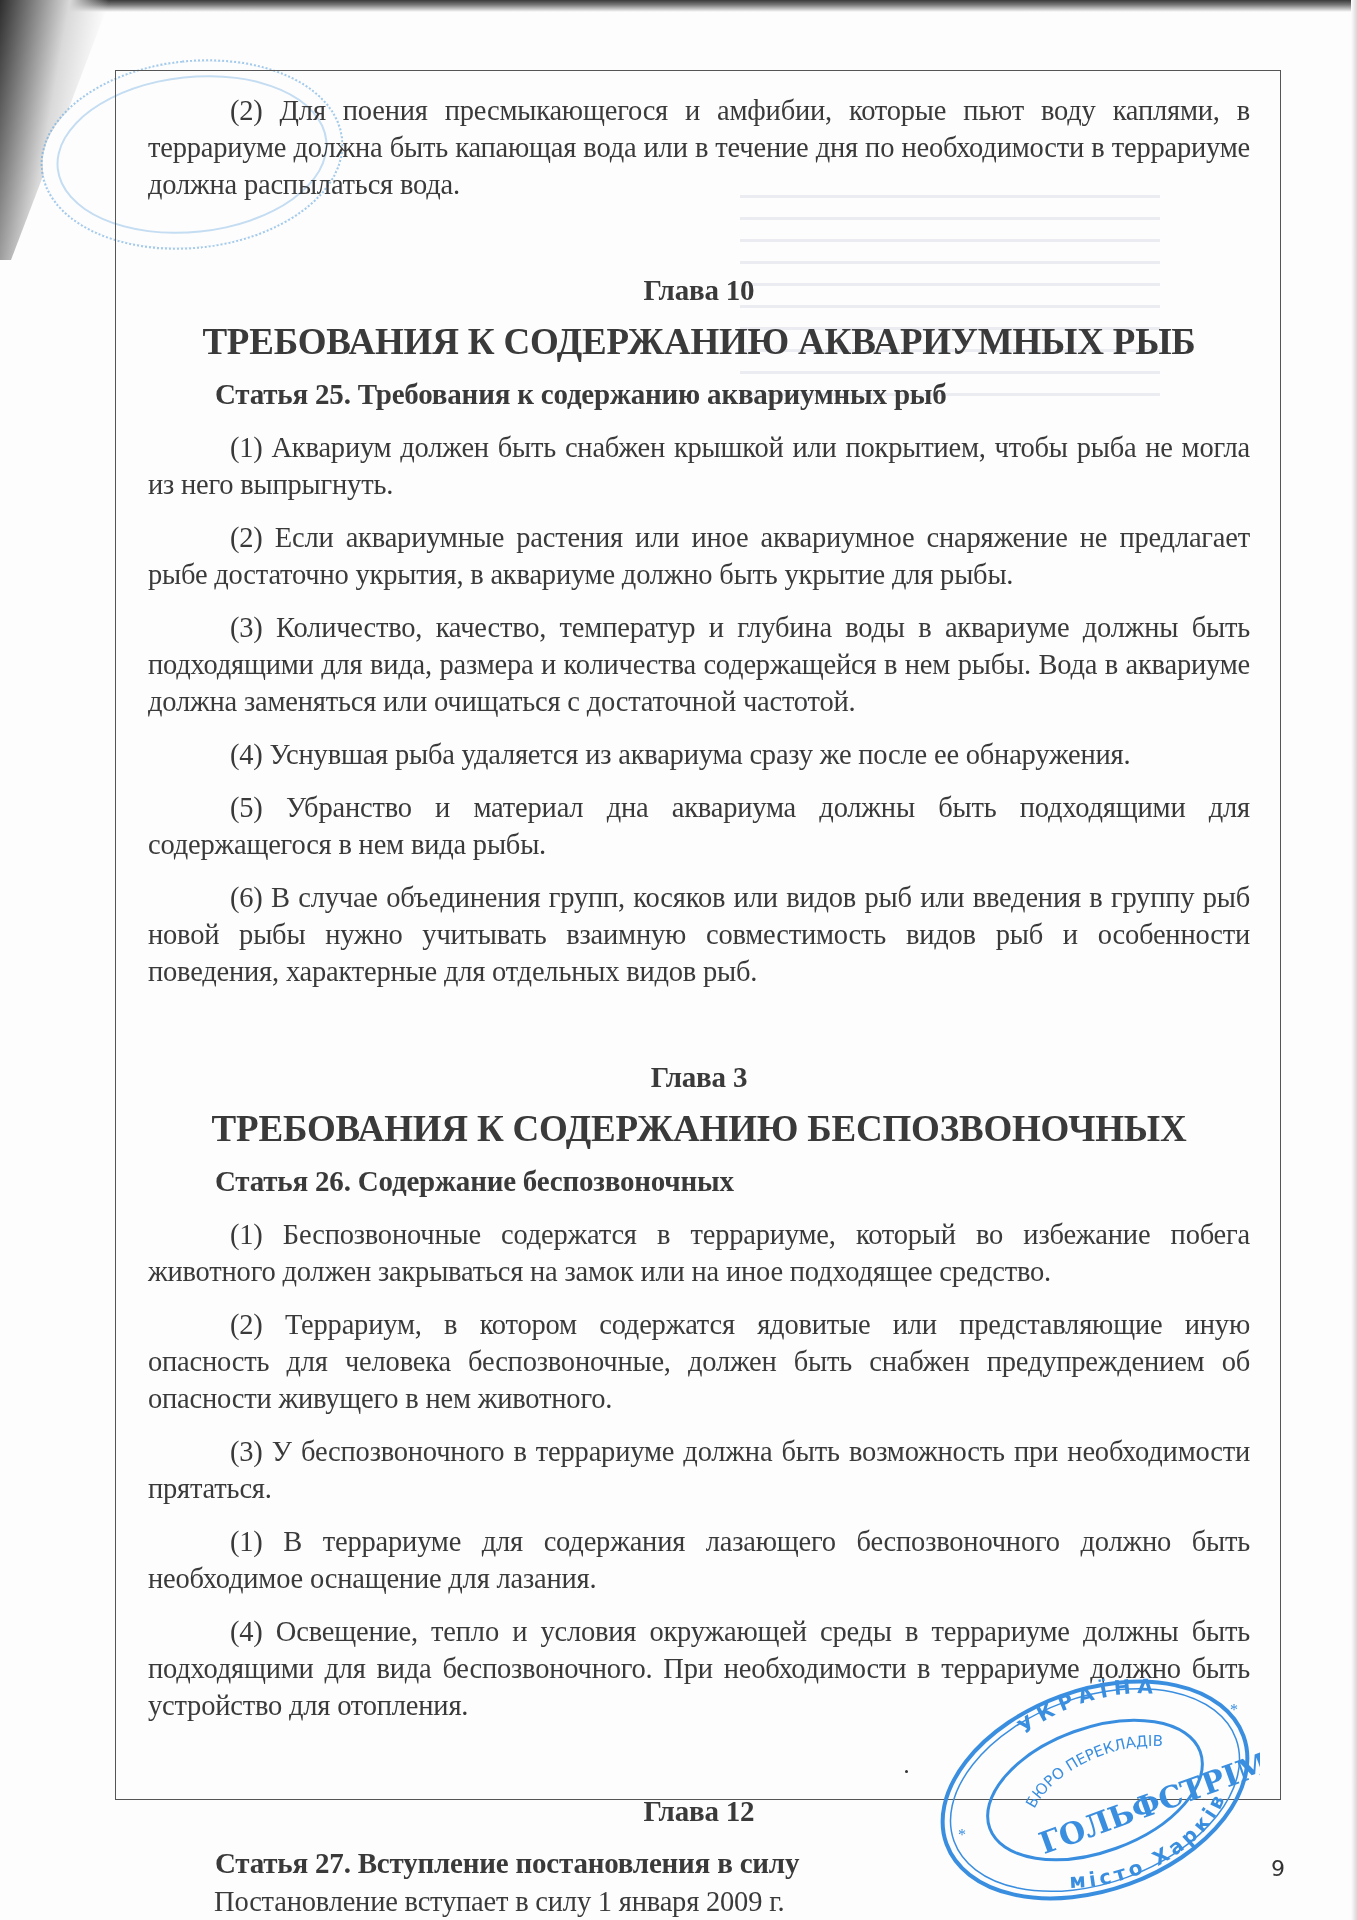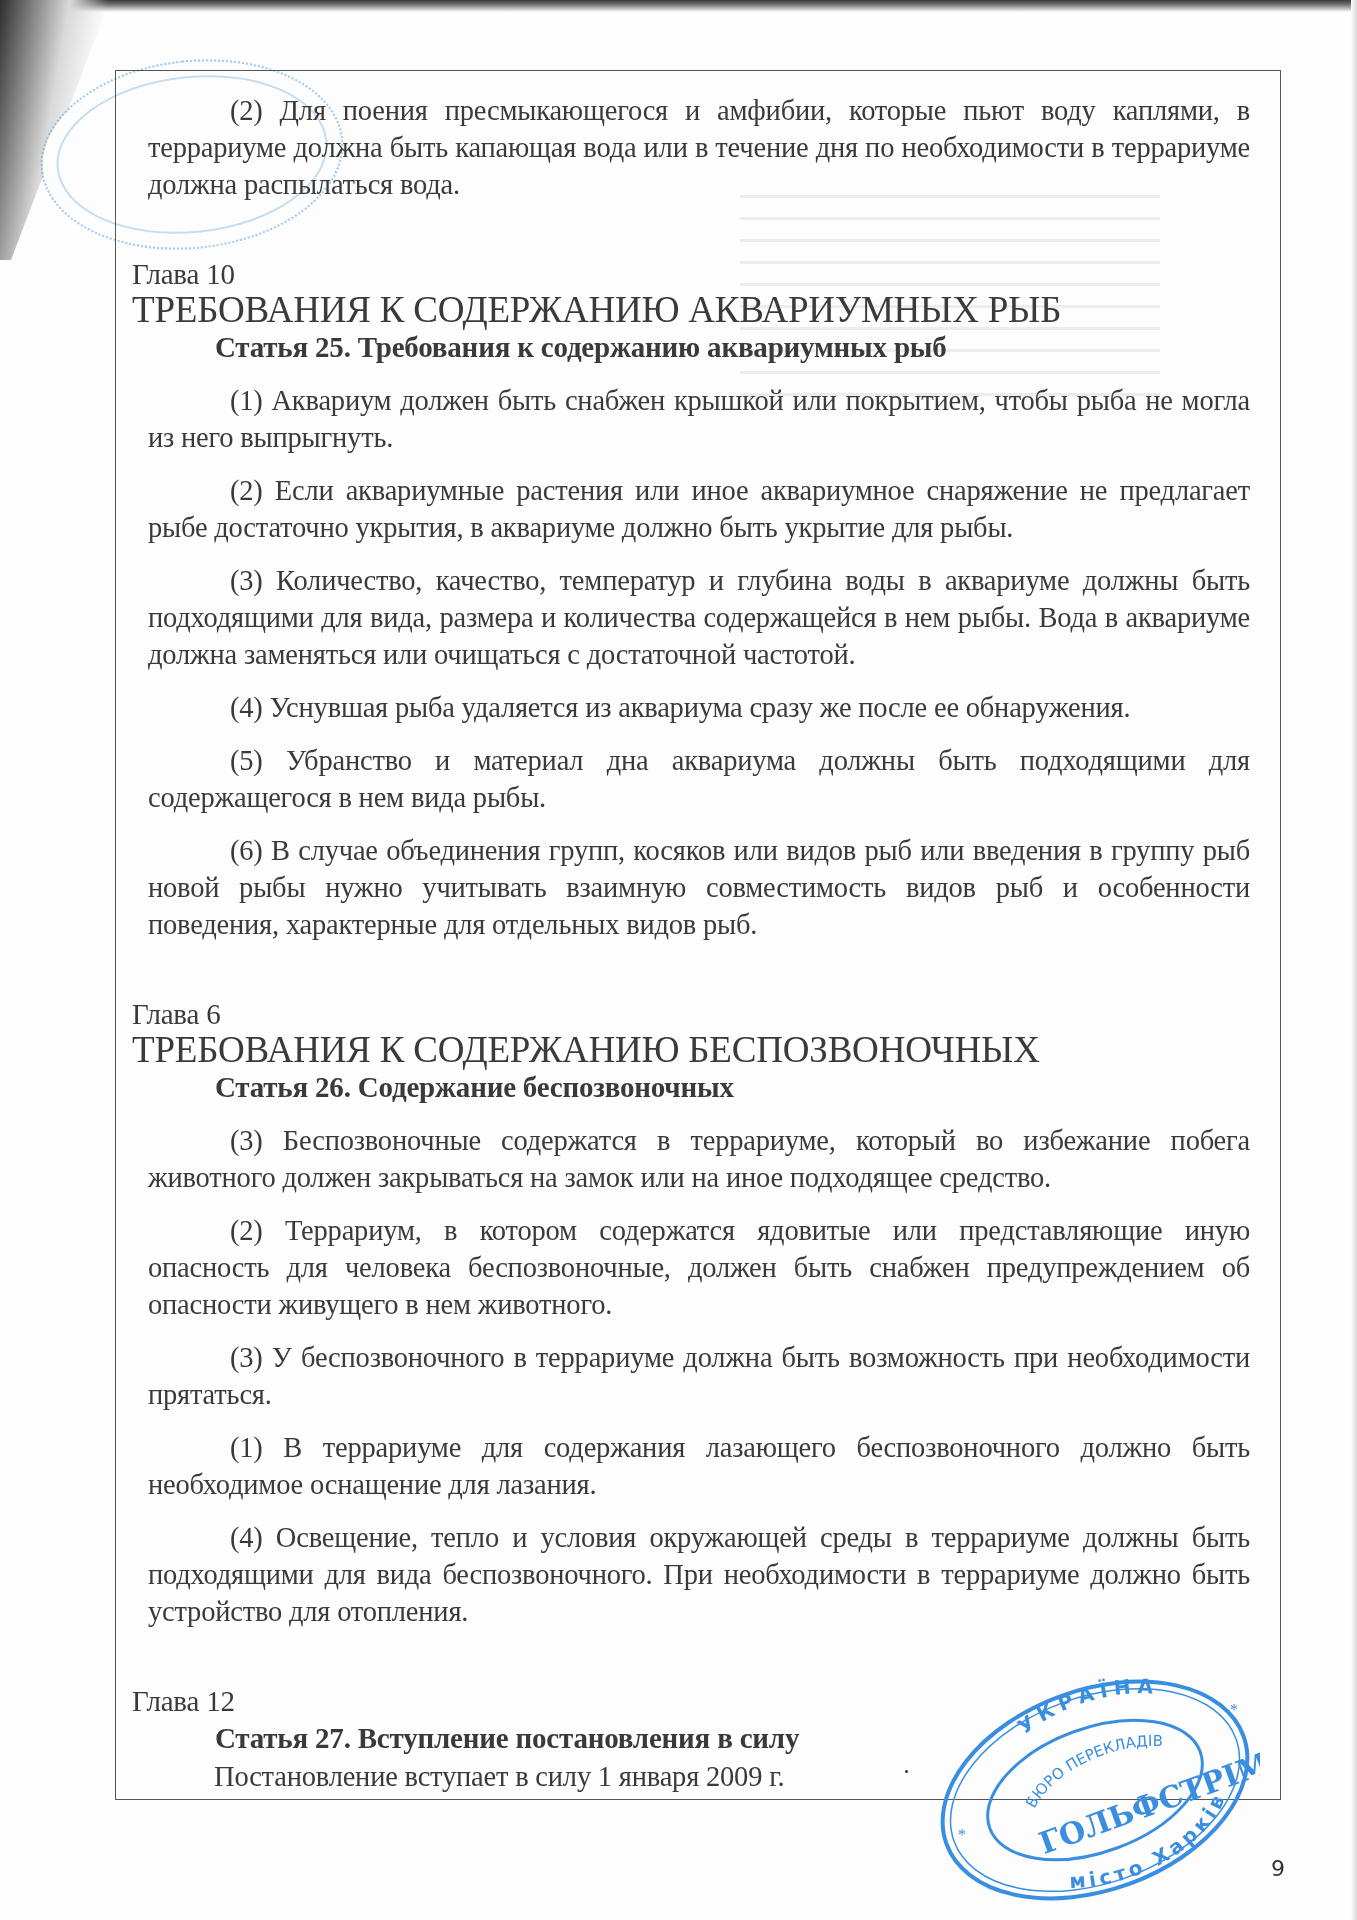--- a/index.html
+++ b/index.html
@@ -39,21 +39,21 @@
   .frame {
     position: absolute; left: 115px; top: 70px; width: 1166px; height: 1730px;
     border: 1.5px solid #555; box-sizing: border-box;
   }
   .content {
     position: absolute; left: 132px; top: 76px; width: 1134px;
     font-size: 28.5px; line-height: 37px; letter-spacing: -0.2px;
   }
   .p { text-align: justify; text-align-last: left; margin: 16px; font-family: Liberation Serif, serif; }
   .p.indent { text-indent: 82px; }
-  .ch-num, .ch-title { font-weight: normal; margin: 0; }
+  .ch-num, .ch-title { text-align: center; font-weight: bold; margin: 16px; }
   .ch-num { font-size: 29px; line-height: 36px; }
   .ch-title { font-size: 37px; line-height: 36px; }
   .art-title { font-weight: bold; margin: 1px; padding-left: 82px; font-size: 29px; line-height: 37px; }
   .gap { height: 37px; }
   .plain { margin: 0; padding-left: 82px; }
   .page-num {
     position: absolute; left: 1271px; top: 1856px;
     font-family: "DejaVu Sans", sans-serif; font-size: 22px; color: #333;
   }
   .stamp { position: absolute; left: 930px; top: 1655px; width: 330px; height: 260px; }
@@ -81,24 +81,24 @@
     <p class="p indent">(1) Аквариум должен быть снабжен крышкой или покрытием, чтобы рыба не могла из него выпрыгнуть.</p>
     <p class="p indent">(2) Если аквариумные растения или иное аквариумное снаряжение не предлагает рыбе достаточно укрытия, в аквариуме должно быть укрытие для рыбы.</p>
     <p class="p indent">(3) Количество, качество, температур и глубина воды в аквариуме должны быть подходящими для вида, размера и количества содержащейся в нем рыбы. Вода в аквариуме должна заменяться или очищаться с достаточной частотой.</p>
     <p class="p indent">(4) Уснувшая рыба удаляется из аквариума сразу же после ее обнаружения.</p>
     <p class="p indent">(5) Убранство и материал дна аквариума должны быть подходящими для содержащегося в нем вида рыбы.</p>
     <p class="p indent">(6) В случае объединения групп, косяков или видов рыб или введения в группу рыб новой рыбы нужно учитывать взаимную совместимость видов рыб и особенности поведения, характерные для отдельных видов рыб.</p>
   </section>
   <div class="gap"></div>
 
   <section>
-    <p class="ch-num">Глава 6</p>
+    <p class="ch-num">Глава 3</p>
     <p class="ch-title">ТРЕБОВАНИЯ К СОДЕРЖАНИЮ БЕСПОЗВОНОЧНЫХ</p>
     <p class="art-title">Статья 26. Содержание беспозвоночных</p>
-    <p class="p indent">(3) Беспозвоночные содержатся в террариуме, который во избежание побега животного должен закрываться на замок или на иное подходящее средство.</p>
+    <p class="p indent">(1) Беспозвоночные содержатся в террариуме, который во избежание побега животного должен закрываться на замок или на иное подходящее средство.</p>
     <p class="p indent">(2) Террариум, в котором содержатся ядовитые или представляющие иную опасность для человека беспозвоночные, должен быть снабжен предупреждением об опасности живущего в нем животного.</p>
     <p class="p indent">(3) У беспозвоночного в террариуме должна быть возможность при необходимости прятаться.</p>
     <p class="p indent">(1) В террариуме для содержания лазающего беспозвоночного должно быть необходимое оснащение для лазания.</p>
     <p class="p indent">(4) Освещение, тепло и условия окружающей среды в террариуме должны быть подходящими для вида беспозвоночного. При необходимости в террариуме должно быть устройство для отопления.</p>
   </section>
   <div class="gap"></div>
 
   <section>
     <p class="ch-num">Глава 12</p>
     <p class="art-title">Статья 27. Вступление постановления в силу</p>

